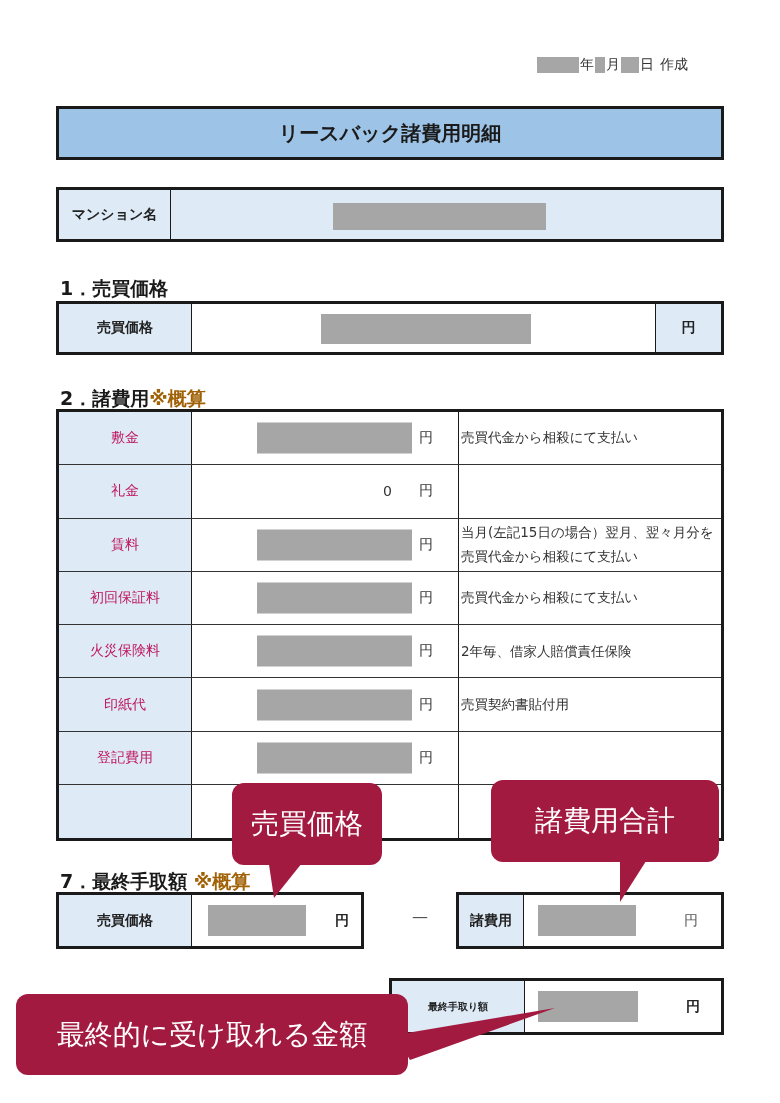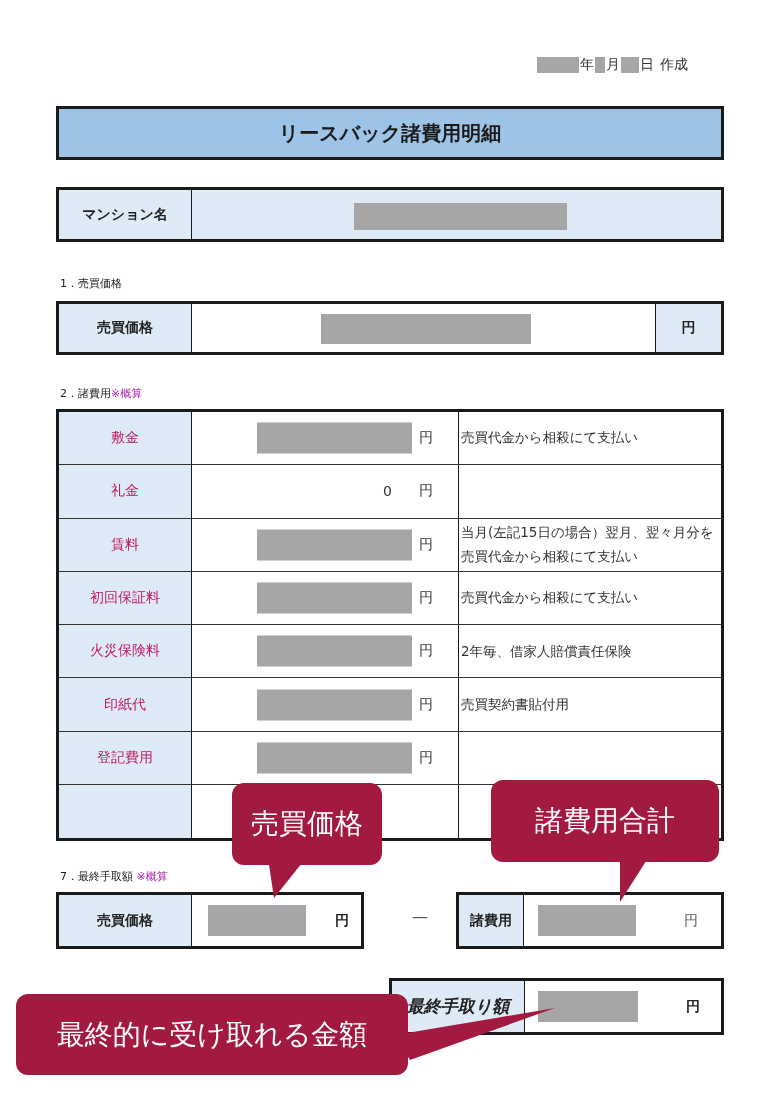--- a/index.html
+++ b/index.html
@@ -5,45 +5,45 @@
   * { box-sizing: border-box; margin: 0; padding: 0; }
   html, body { width: 780px; height: 1103px; background: #ffffff; overflow: hidden; }
   body { position: relative; font-family: "DejaVu Sans", "Liberation Sans", sans-serif; color: #222; }
   .abs { position: absolute; }
   .redact { background: #a6a6a6; position: absolute; }
   .date-row { left: 537px; top: 55px; height: 20px; font-size: 14px; color: #333; display: flex; align-items: center; }
   .date-row .blk { display: inline-block; background: #a6a6a6; height: 16px; }
   .date-row span.t { display: inline-block; padding: 0 1px; }
   .title-box { left: 56px; top: 106px; width: 668px; height: 54px; background: #9dc3e6; border: 3px solid #1a1a1a; display: flex; align-items: center; justify-content: center; font-size: 20px; font-weight: bold; color: #1a1a1a; }
   .mansion-box { left: 56px; top: 187px; width: 668px; height: 55px; border: 3px solid #1a1a1a; display: flex; background: #deebf7; }
-  .mansion-box .lab { width: 133px; border-right: 1.5px solid #1a1a1a; display: flex; align-items: center; justify-content: center; font-size: 14px; font-weight: bold; }
+  .mansion-box .lab { width: 112px; border-right: 1.5px solid #1a1a1a; display: flex; align-items: center; justify-content: center; font-size: 14px; font-weight: bold; }
   .mansion-box .val { flex: 1; position: relative; }
-  .sec-head { font-size: 11px; font-weight: normal; color: #1a1a1a; }
-  .sec-head .red { color: #a21caf; }
+  .sec-head { font-size: 19px; font-weight: bold; color: #1a1a1a; }
+  .sec-head .red { color: #a16207; }
   .price-box { left: 56px; top: 301px; width: 668px; height: 54px; border: 3px solid #1a1a1a; display: flex; }
   .price-box .lab { width: 133px; background: #deebf7; border-right: 1.5px solid #1a1a1a; display: flex; align-items: center; justify-content: center; font-size: 14px; font-weight: bold; }
   .price-box .val { flex: 1; position: relative; border-right: 1.5px solid #1a1a1a; }
   .price-box .unit { width: 65px; background: #deebf7; display: flex; align-items: center; justify-content: center; font-size: 14px; font-weight: bold; }
   .cost-table { left: 56px; top: 409px; width: 668px; border: 3px solid #1a1a1a; }
   .cost-row { display: flex; height: 53.3px; border-bottom: 1.5px solid #333; }
   .cost-row:last-child { border-bottom: none; }
   .cost-row .lab { width: 133px; background: #deebf7; border-right: 1.5px solid #1a1a1a; display: flex; align-items: center; justify-content: center; font-size: 14px; color: #be185d; }
   .cost-row .val { width: 267px; border-right: 1.5px solid #1a1a1a; position: relative; font-size: 14px; color: #333; }
   .cost-row .val .num { position: absolute; right: 66px; top: 50%; transform: translateY(-50%); }
   .cost-row .val .yen { position: absolute; left: 227px; top: 50%; transform: translateY(-50%); }
   .cost-row .val .redact { left: 65px; width: 155px; top: 50%; height: 31px; transform: translateY(-50%); }
   .cost-row .note { flex: 1; font-size: 13.5px; color: #333; padding: 17px 2px; display: flex; align-items: center; line-height: 1.75; }
   .final-a { left: 56px; top: 892px; width: 308px; height: 57px; border: 3px solid #1a1a1a; display: flex; }
   .final-a .lab { width: 133px; background: #deebf7; border-right: 1.5px solid #1a1a1a; display: flex; align-items: center; justify-content: center; font-size: 14px; font-weight: bold; }
   .final-a .val { flex: 1; position: relative; }
   .final-b { left: 456px; top: 892px; width: 268px; height: 57px; border: 3px solid #1a1a1a; display: flex; text-align: center; }
   .final-b .lab { width: 65px; background: #deebf7; border-right: 1.5px solid #1a1a1a; display: flex; align-items: center; justify-content: center; font-size: 14px; font-weight: bold; }
   .final-b .val { flex: 1; position: relative; }
   .final-c { left: 389px; top: 978px; width: 335px; height: 57px; border: 3px solid #1a1a1a; display: flex; }
-  .final-c .lab { width: 133px; background: #deebf7; border-right: 1.5px solid #1a1a1a; display: flex; align-items: center; justify-content: center; font-size: 17px; font-weight: bold; font-style: italic; }
+  .final-c .lab { width: 133px; background: #deebf7; border-right: 1.5px solid #1a1a1a; display: flex; align-items: center; justify-content: center; font-size: 10px; font-weight: bold; }
   .final-c .val { flex: 1; position: relative; }
   .minus { left: 412px; top: 907px; font-size: 16px; color: #555; }
   .callout { background: #a31a41; color: #ffffff; border-radius: 12px; display: flex; align-items: center; justify-content: center; font-size: 28px; position: absolute; }
   .yen-txt { position: absolute; top: 50%; transform: translateY(-50%); font-size: 14px; }
 </style>
 </head>
 <body>
 
 <div class="abs date-row">
   <span class="blk" style="width:42px"></span>

